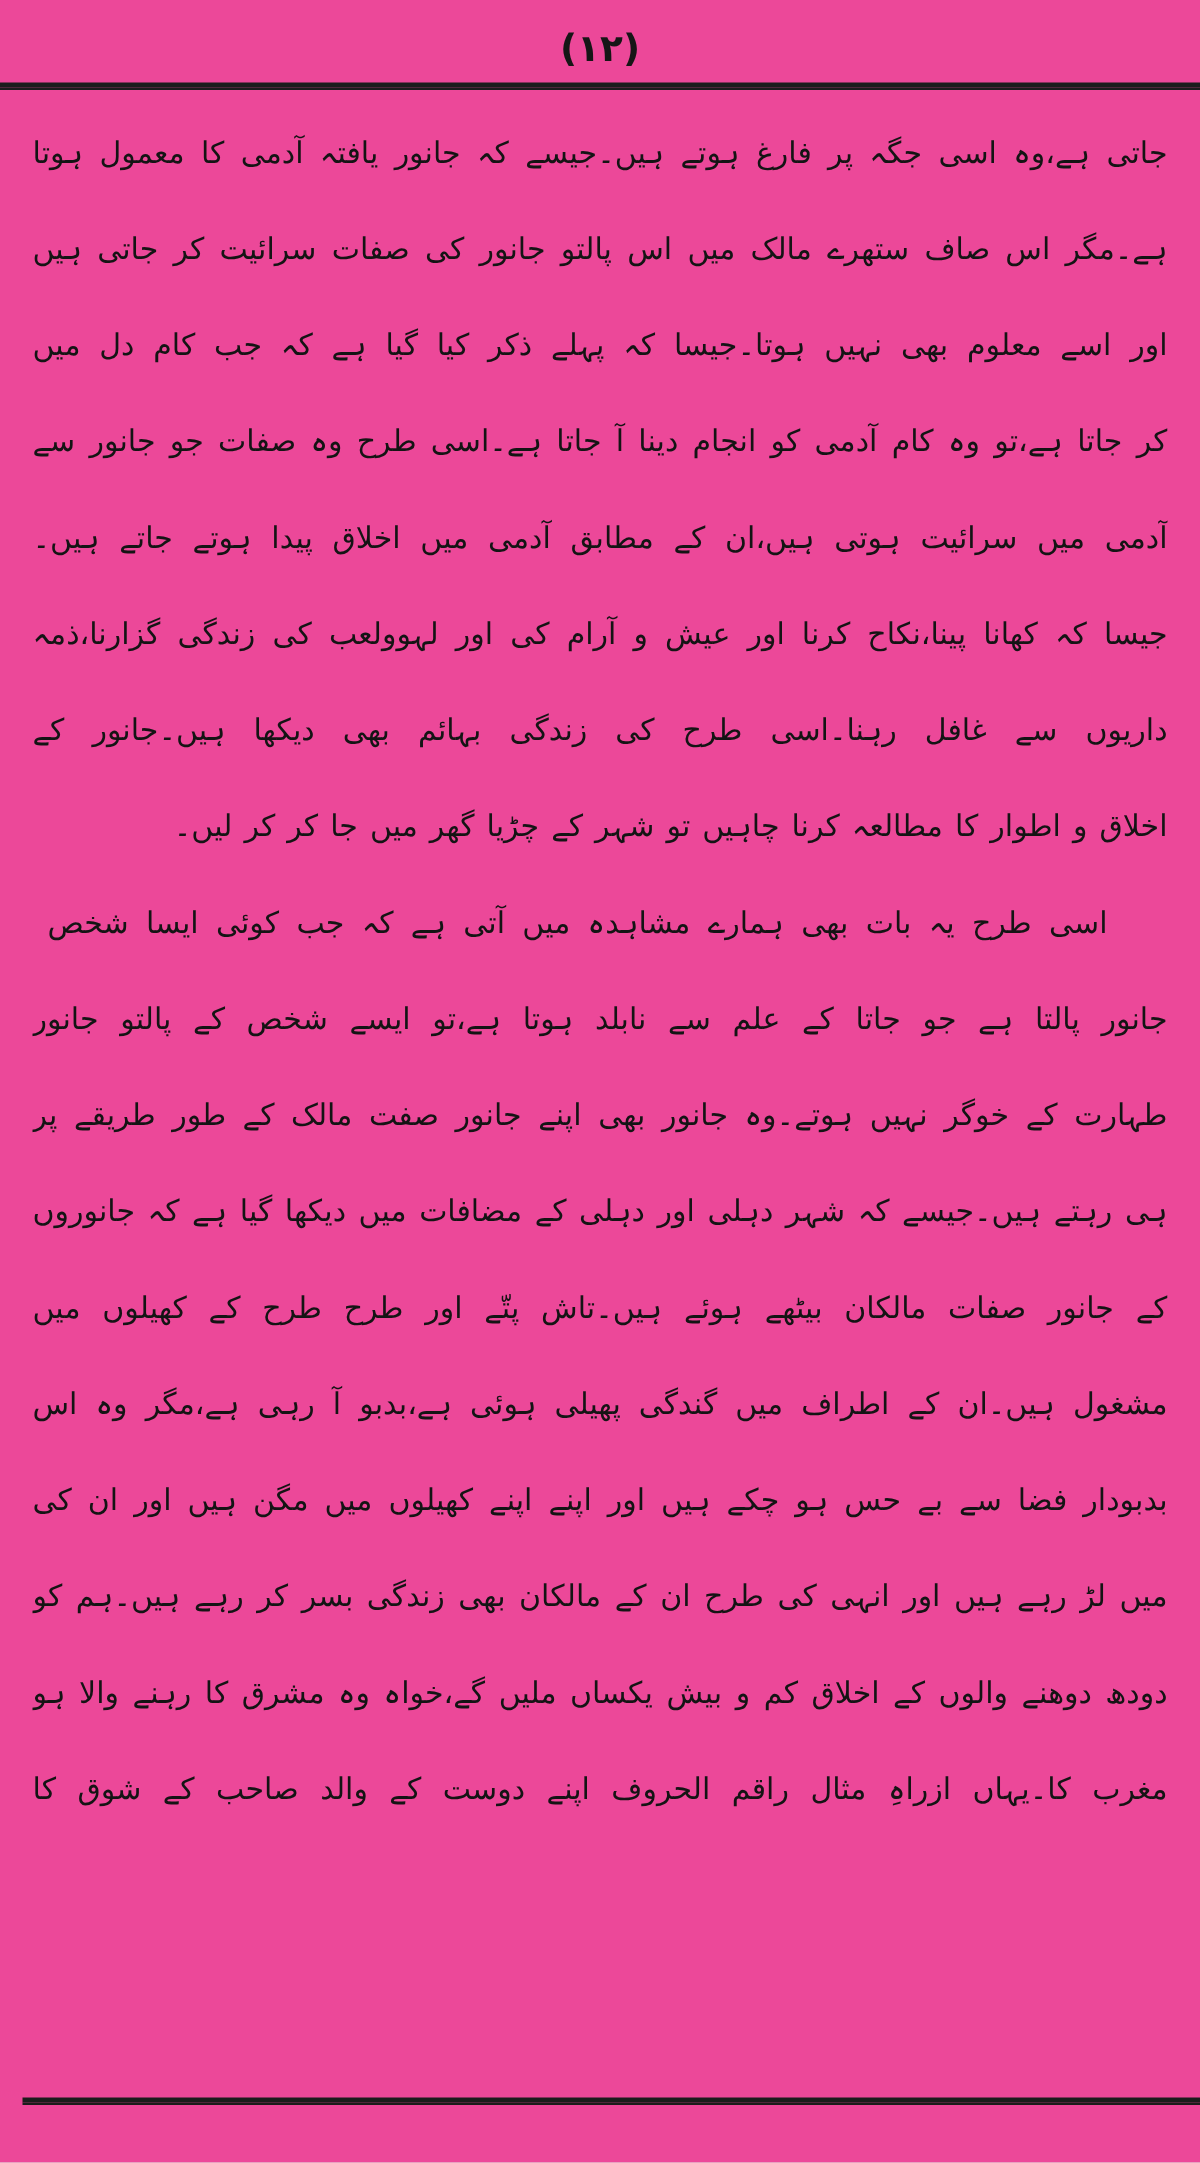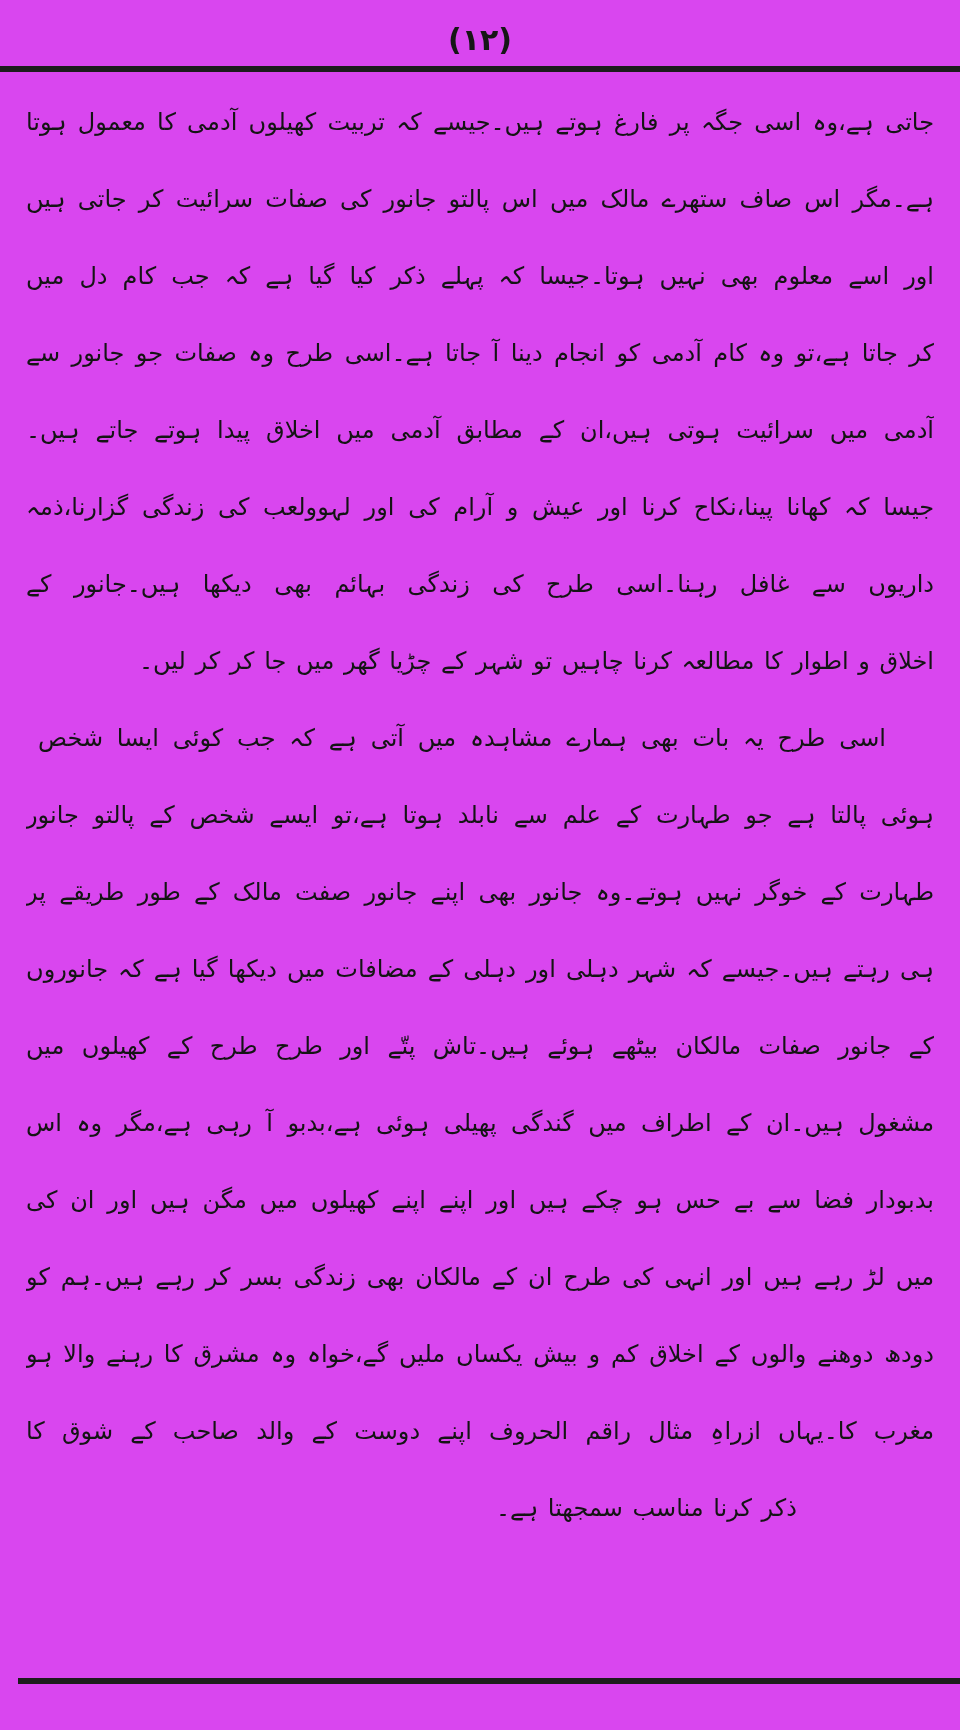--- a/index.html
+++ b/index.html
@@ -2,21 +2,21 @@
 <html lang="ur"><head>
 <meta charset="utf-8">
 <style>
   * { margin: 0; padding: 0; box-sizing: border-box; }
   html, body { background: #e9e7e2; }
   .page {
     position: relative;
     width: 960px;
     height: 1730px;
     margin: 0 auto;
-    background: #d946ef;
+    background: #ec4899;
     color: #141414;
     font-family: "DejaVu Sans", sans-serif;
     overflow: hidden;
   }
   .page-number {
     text-align: center;
     padding-top: 22px;
     height: 64px;
     font-size: 30px;
     font-weight: bold;
@@ -65,41 +65,40 @@
 
 <div class="page">
 
   <div class="page-number" dir="ltr">(۱۲)</div>
 
   <div class="rule rule-top"></div>
 
   <div class="text-block">
 
     <div>
-      <div class="line">جاتی ہے،وہ اسی جگہ پر فارغ ہوتے ہیں۔جیسے کہ تربیت کھیلوں آدمی کا معمول ہوتا</div>
+      <div class="line">جاتی ہے،وہ اسی جگہ پر فارغ ہوتے ہیں۔جیسے کہ جانور یافتہ آدمی کا معمول ہوتا</div>
       <div class="line">ہے۔مگر اس صاف ستھرے مالک میں اس پالتو جانور کی صفات سرائیت کر جاتی ہیں</div>
       <div class="line">اور اسے معلوم بھی نہیں ہوتا۔جیسا کہ پہلے ذکر کیا گیا ہے کہ جب کام دل میں سرائیت</div>
       <div class="line">کر جاتا ہے،تو وہ کام آدمی کو انجام دینا آ جاتا ہے۔اسی طرح وہ صفات جو جانور سے</div>
       <div class="line">آدمی میں سرائیت ہوتی ہیں،ان کے مطابق آدمی میں اخلاق پیدا ہوتے جاتے ہیں۔</div>
       <div class="line">جیسا کہ کھانا پینا،نکاح کرنا اور عیش و آرام کی اور لہوولعب کی زندگی گزارنا،ذمہ</div>
       <div class="line">داریوں سے غافل رہنا۔اسی طرح کی زندگی بہائم بھی دیکھا ہیں۔جانور کے</div>
       <div class="line para-end">اخلاق و اطوار کا مطالعہ کرنا چاہیں تو شہر کے چڑیا گھر میں جا کر کر لیں۔</div>
     </div>
 
     <div>
       <div class="line first-indent">اسی طرح یہ بات بھی ہمارے مشاہدہ میں آتی ہے کہ جب کوئی ایسا شخص</div>
-      <div class="line">ہوئی پالتا ہے جو طہارت کے علم سے نابلد ہوتا ہے،تو ایسے شخص کے پالتو جانور</div>
+      <div class="line">جانور پالتا ہے جو جاتا کے علم سے نابلد ہوتا ہے،تو ایسے شخص کے پالتو جانور</div>
       <div class="line">طہارت کے خوگر نہیں ہوتے۔وہ جانور بھی اپنے جانور صفت مالک کے طور طریقے پر</div>
       <div class="line">ہی رہتے ہیں۔جیسے کہ شہر دہلی اور دہلی کے مضافات میں دیکھا گیا ہے کہ جانوروں</div>
       <div class="line">کے جانور صفات مالکان بیٹھے ہوئے ہیں۔تاش پتّے اور طرح طرح کے کھیلوں میں</div>
       <div class="line">مشغول ہیں۔ان کے اطراف میں گندگی پھیلی ہوئی ہے،بدبو آ رہی ہے،مگر وہ اس</div>
       <div class="line">بدبودار فضا سے بے حس ہو چکے ہیں اور اپنے اپنے کھیلوں میں مگن ہیں اور ان کی طرح</div>
       <div class="line">میں لڑ رہے ہیں اور انہی کی طرح ان کے مالکان بھی زندگی بسر کر رہے ہیں۔ہم کو تمام</div>
       <div class="line">دودھ دوھنے والوں کے اخلاق کم و بیش یکساں ملیں گے،خواہ وہ مشرق کا رہنے والا ہو یا</div>
       <div class="line">مغرب کا۔یہاں ازراہِ مثال راقم الحروف اپنے دوست کے والد صاحب کے شوق کا</div>
-      <div class="line closing">ذکر کرنا مناسب سمجھتا ہے۔</div>
     </div>
 
   </div>
 
   <div class="rule rule-bottom"></div>
 
 </div>
 
 </body></html>

